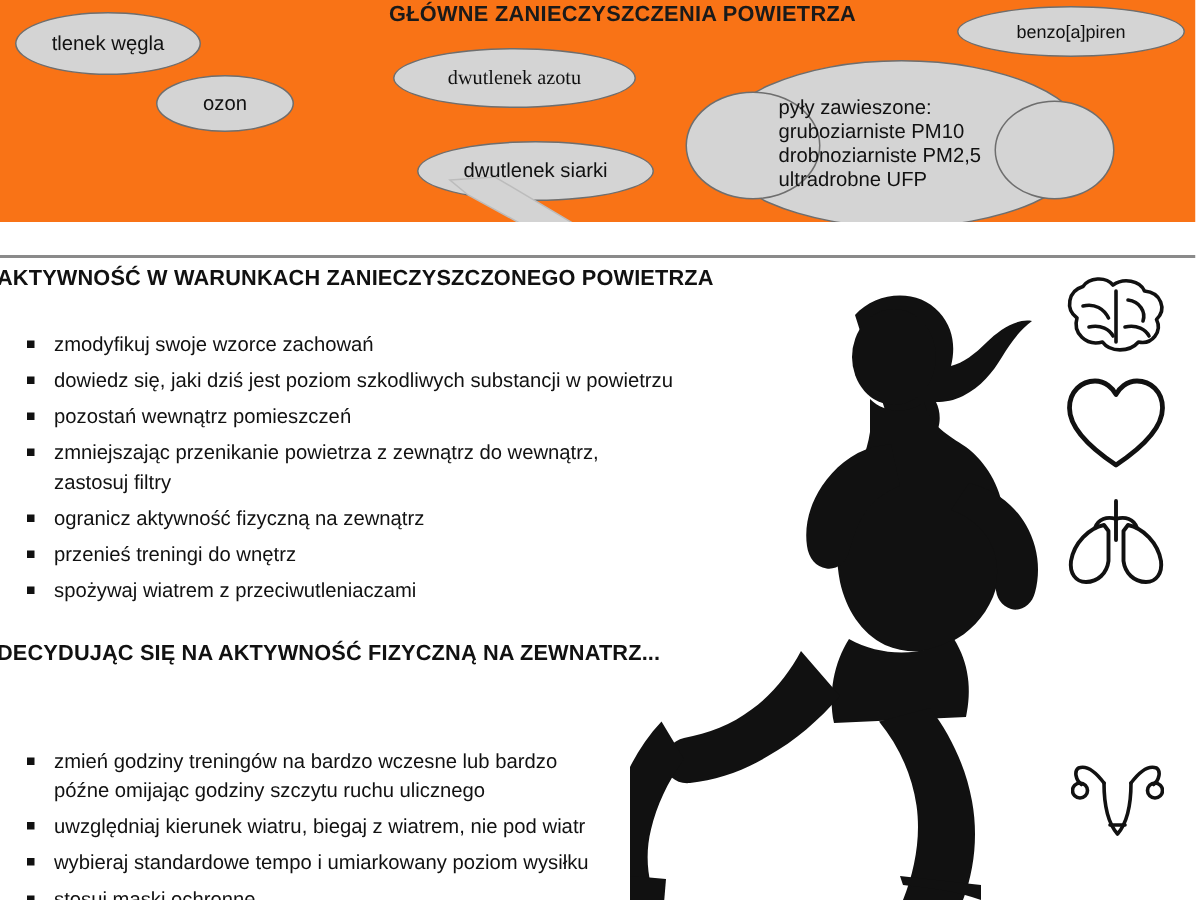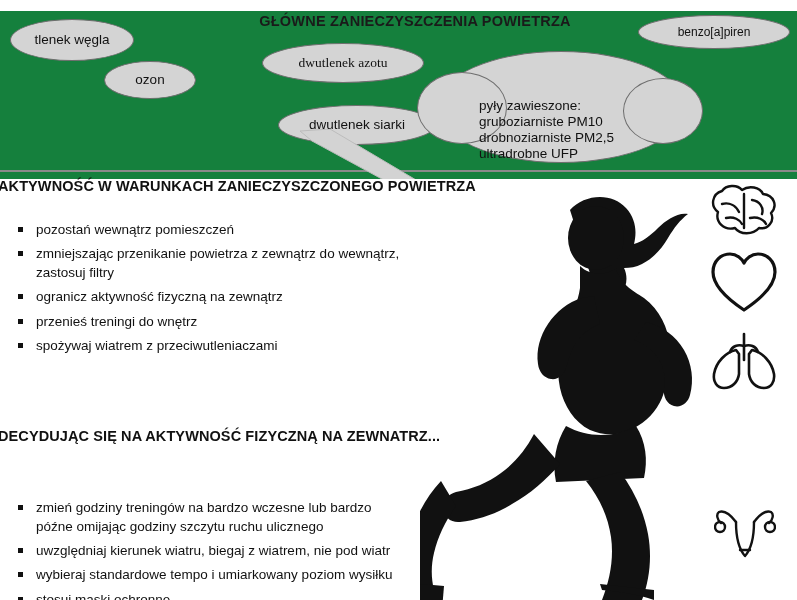--- a/index.html
+++ b/index.html
@@ -14,24 +14,23 @@
     position: relative;
     width: 797px;
     height: 600px;
     background: #ffffff;
   }
 
   
   #top-band {
     position: absolute;
     left: 0; top: 0;
-    width: 797px; height: 168px;
-    background: #15803d;
+    width: 797px; height: 148px;
+    background: #f97316;
     overflow: hidden;
-    margin-top: 11px;
   }
   #top-title {
     position: absolute;
     left: 225px; top: 2px;
     width: 380px;
     text-align: center;
     font-size: 14.5px;
     font-weight: bold;
     color: #1a1a1a;
     letter-spacing: 0.2px;
@@ -91,26 +90,25 @@
   #cloud-so2::after { right: 16px; top: -10px; width: 48px; height: 26px; }
 
   #cloud-benzo {
     left: 638px; top: 4px; width: 152px; height: 34px;
     font-size: 12px;
   }
   #cloud-benzo::before { left: 14px; top: -11px; width: 52px; height: 26px; }
   #cloud-benzo::after { right: 14px; top: -9px; width: 46px; height: 24px; }
 
   #cloud-pyly {
-    left: 436px; top: 40px; width: 250px; height: 112px;
+    left: 476px; top: 40px; width: 250px; height: 112px;
     font-size: 13.5px;
     text-align: left;
     justify-content: flex-start;
     padding-left: 42px;
-    align-items: flex-end;
   }
   #cloud-pyly::before { left: 26px; top: -26px; width: 120px; height: 72px; }
   #cloud-pyly::after  { right: 14px; top: -20px; width: 130px; height: 70px; }
   #cloud-pyly .lobe1, #cloud-pyly .lobe2 {
     position: absolute;
     background: #d4d4d4;
     border: 1.6px solid #6e6e6e;
     border-radius: 50%;
     z-index: 0;
   }
@@ -264,20 +262,22 @@
       <path d="M200 296 c14 18 24 40 28 62 c4 22 2 45 -6 66 l-40 0 c8 -20 12 -42 9 -63
                c-3 -21 -12 -40 -25 -56 Z"></path>
 
       <path d="M182 414 c18 2 36 4 52 10 l0 -10 l-54 -6 Z"></path>
     </g>
   </svg>
 
   <div class="section-title" id="title-1">AKTYWNOŚĆ W WARUNKACH ZANIECZYSZCZONEGO POWIETRZA</div>
 
   <ul class="bullets" id="list-1">
+    <li>zmodyfikuj swoje wzorce zachowań</li>
+    <li>dowiedz się, jaki dziś jest poziom szkodliwych substancji w powietrzu</li>
     <li>pozostań wewnątrz pomieszczeń</li>
     <li>zmniejszając przenikanie powietrza z zewnątrz do wewnątrz,
 zastosuj filtry</li>
     <li>ogranicz aktywność fizyczną na zewnątrz</li>
     <li>przenieś treningi do wnętrz</li>
     <li>spożywaj wiatrem z przeciwutleniaczami</li>
   </ul>
 
   <div class="section-title" id="title-2">DECYDUJĄC SIĘ NA AKTYWNOŚĆ FIZYCZNĄ NA ZEWNATRZ...</div>
 

